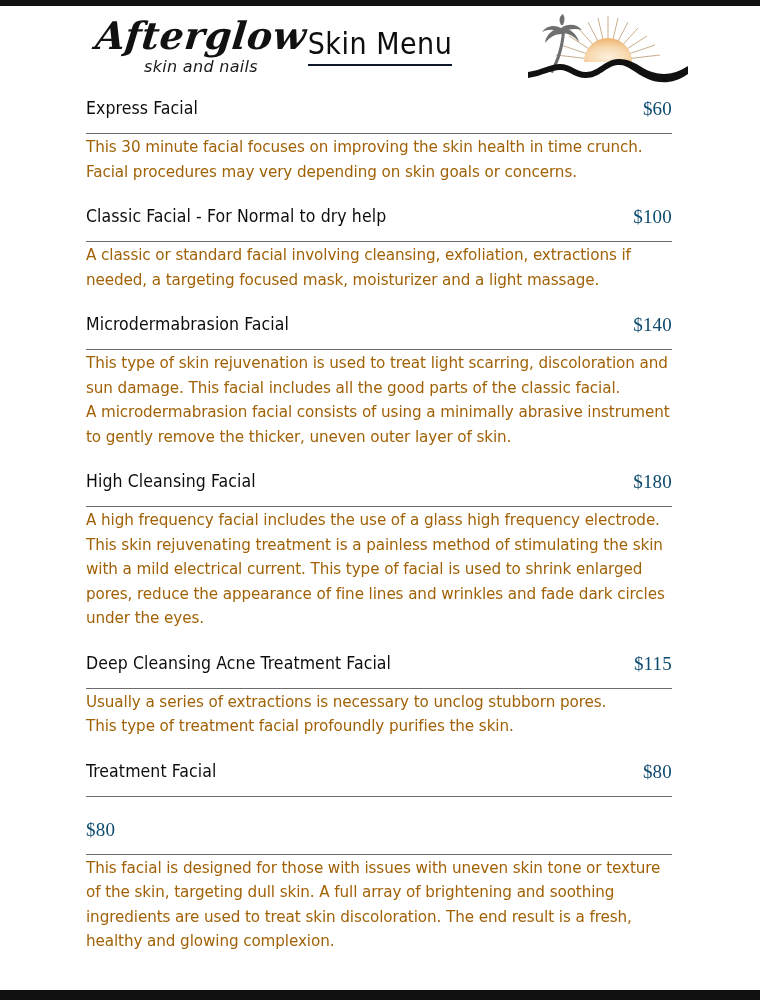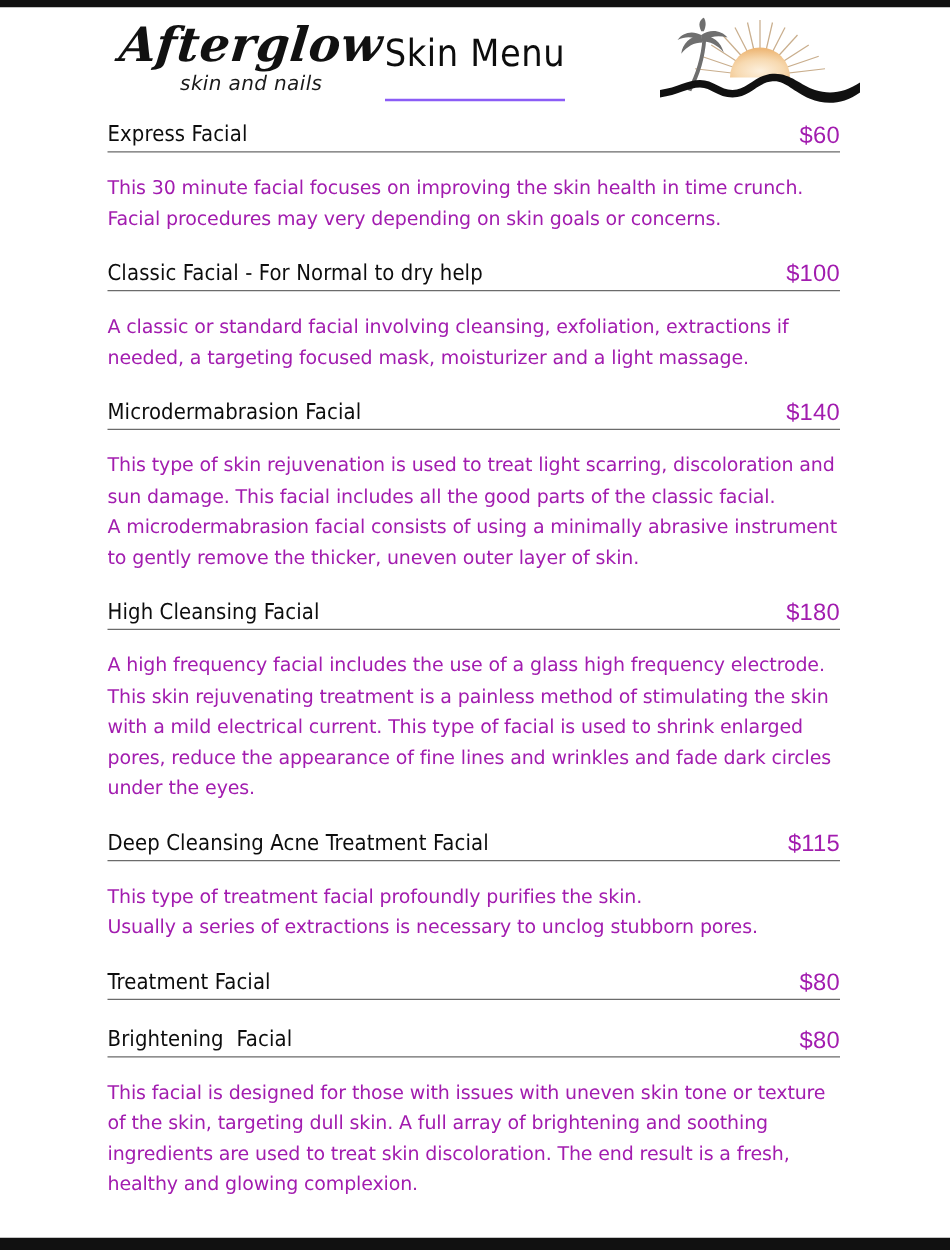--- a/index.html
+++ b/index.html
@@ -73,22 +73,22 @@
     top: 20px;
     width: 760px;
     text-align: center;
     font-family: "DejaVu Sans Condensed", "Liberation Sans Narrow", "Liberation Sans", sans-serif;
     font-size: 30px;
     line-height: 36px;
     color: #0d0d0d;
     letter-spacing: 0.5px;
   }
   .menu-title span {
-    border-bottom: 2px solid #8b5cf6;
-    padding-bottom: 18px;
+    border-bottom: 2px solid #0f172a;
+    padding-bottom: 3px;
   }
 
   .logo {
     position: absolute;
     left: 528px;
     top: 8px;
     width: 160px;
     height: 80px;
   }
 
@@ -102,46 +102,46 @@
 
   .service {
     margin-bottom: 22px;
   }
 
   .service-head {
     display: flex;
     align-items: flex-end;
     justify-content: space-between;
     border-bottom: 1.5px solid #6b6b6b;
-    padding-bottom: 2px;
+    padding-bottom: 14px;
   }
 
   .service-name {
     font-family: "DejaVu Sans Condensed", "Liberation Sans Narrow", "Liberation Sans", sans-serif;
     font-size: 17.5px;
     line-height: 21px;
     color: #0d0d0d;
     white-space: pre;
     letter-spacing: 0.1px;
   }
 
   .service-price {
-    font-family: Liberation Sans, sans-serif;
+    font-family: Liberation Serif, serif;
     font-size: 19px;
     line-height: 21px;
-    color: #a21caf;
+    color: #0c4a6e;
     letter-spacing: 0.2px;
   }
 
   .service-desc {
     font-family: "DejaVu Sans", sans-serif;
     font-size: 15.2px;
     line-height: 24.5px;
-    color: #a21caf;
-    margin-top: 16px;
+    color: #a16207;
+    margin-top: 1px;
     letter-spacing: -0.1px;
   }
   .service-desc p { margin: 0; }
 </style>
 </head>
 <body>
 
 <div class="scan-bar top"></div>
 <div class="scan-bar bottom"></div>
 
@@ -234,33 +234,32 @@
         <div class="service-desc">
           <p>A high frequency facial includes the use of a glass high frequency electrode. This skin rejuvenating treatment is a painless method of stimulating the skin with a mild electrical current. This type of facial is used to shrink enlarged pores, reduce the appearance of fine lines and wrinkles and fade dark circles under the eyes.</p>
         </div>
       </div>
       <div class="service">
         <div class="service-head">
           <div class="service-name">Deep Cleansing Acne Treatment Facial</div>
           <div class="service-price">$115</div>
         </div>
         <div class="service-desc">
+          <p>Usually a series of extractions is necessary to unclog stubborn pores.</p>
           <p>This type of treatment facial profoundly purifies the skin.</p>
-          <p>Usually a series of extractions is necessary to unclog stubborn pores.</p>
         </div>
       </div>
       <div class="service">
         <div class="service-head">
           <div class="service-name">Treatment Facial</div>
           <div class="service-price">$80</div>
         </div>
       </div>
       <div class="service">
         <div class="service-head">
-          <div class="service-name">Brightening  Facial</div>
           <div class="service-price">$80</div>
         </div>
         <div class="service-desc">
           <p>This facial is designed for those with issues with uneven skin tone or texture of the skin, targeting dull skin. A full array of brightening and soothing ingredients are used to treat skin discoloration. The end result is a fresh, healthy and glowing complexion.</p>
         </div>
       </div>
     </div>
 
 </div>
 

